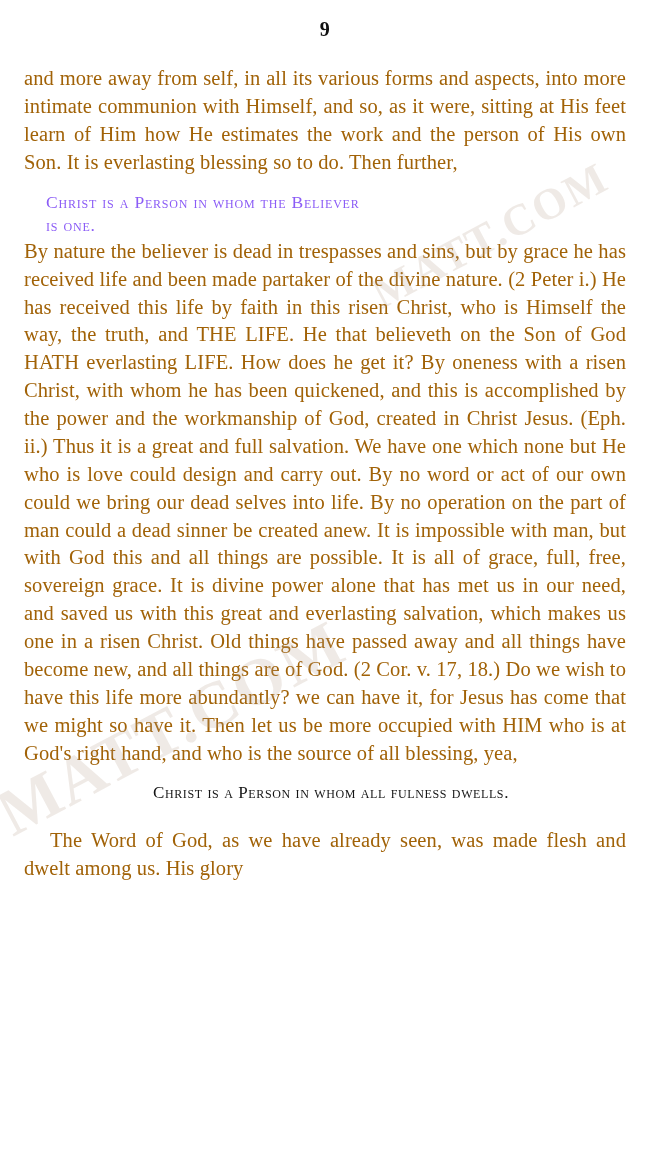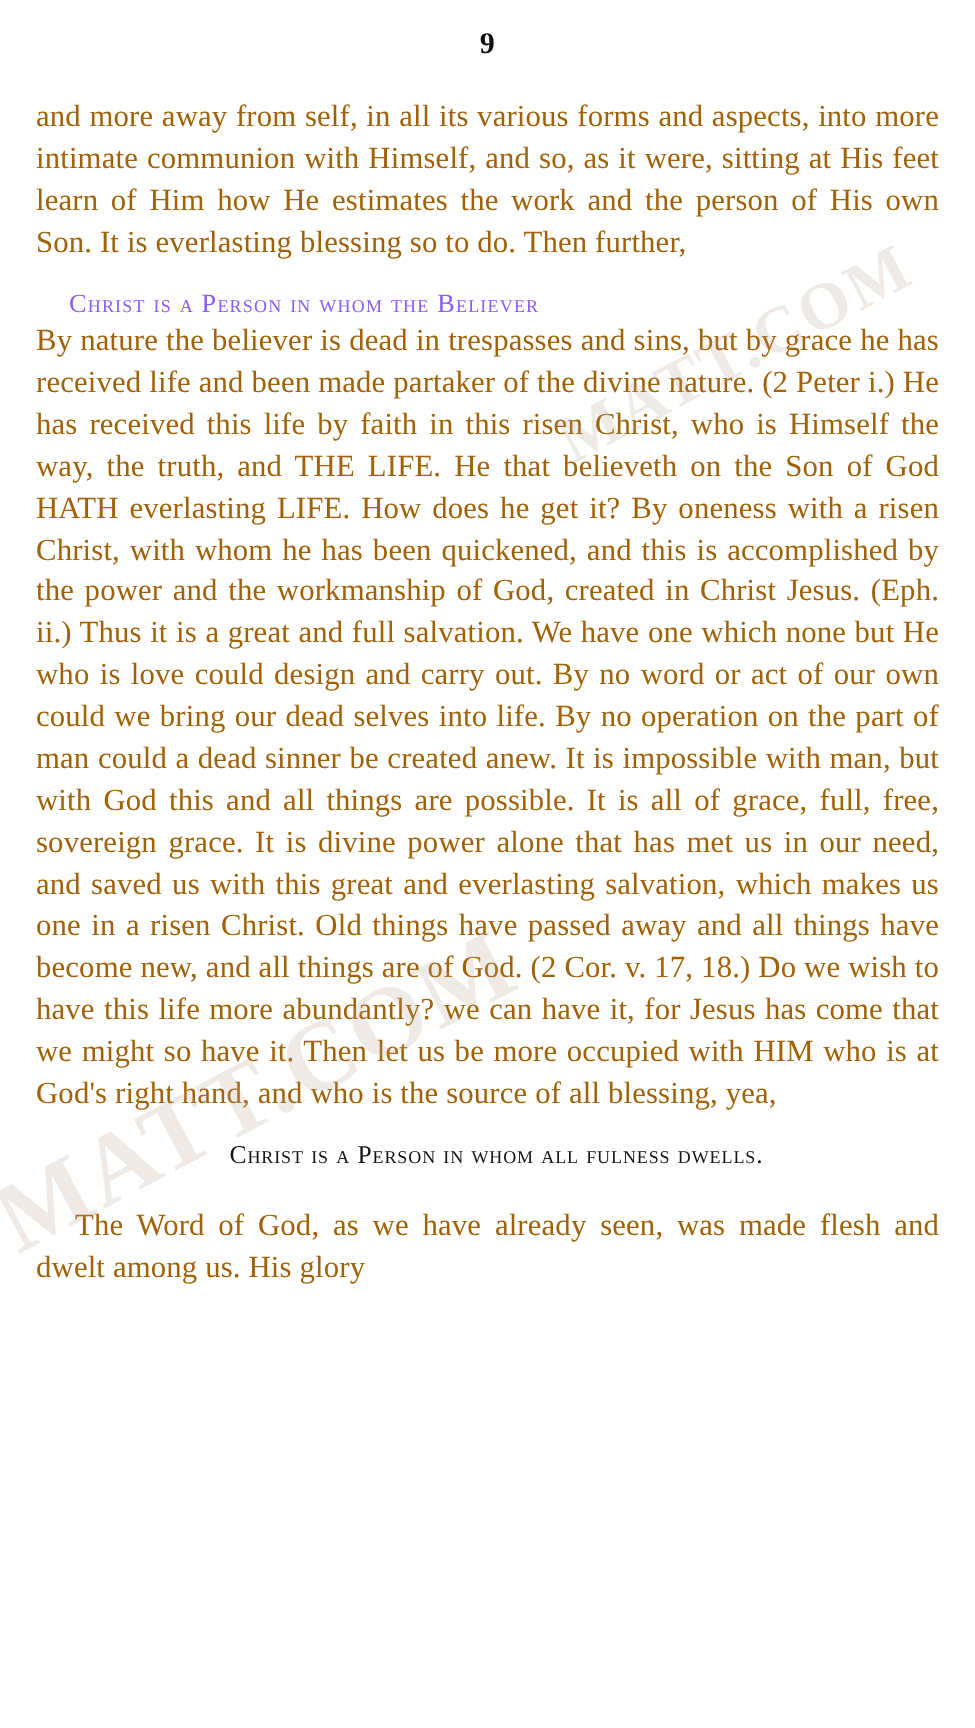--- a/index.html
+++ b/index.html
@@ -106,20 +106,21 @@
 <body>
 
 <div class="page">
 
   <div class="page-number">9</div>
 
   <p class="body-text first">and more away from self, in all its various forms and aspects, into more intimate communion with Himself, and so, as it were, sitting at His feet learn of Him how He estimates the work and the person of His own Son.   It is everlasting blessing so to do.   Then further,</p>
 
   <div class="heading">
     <span>Christ is a Person in whom the Believer</span>
+    <span class="line2">is one.</span>
   </div>
 
   <p class="body-text">By nature the believer is dead in trespasses and sins, but by grace he has received life and been made partaker of the divine nature. (2 Peter i.)   He has received this life by faith in this risen Christ, who is Himself the way, the truth, and THE LIFE.   He that believeth on the Son of God HATH everlasting LIFE.   How does he get it?  By oneness with a risen Christ, with whom he has been quickened, and this is accomplished by the power and the workmanship of God, created in Christ Jesus. (Eph. ii.) Thus it is a great and full salvation.   We have one which none but He who is love could design and carry out.   By no word or act of our own could we bring our dead selves into life.   By no operation on the part of man could a dead sinner be created anew.   It is impossible with man, but with God this and all things are possible.   It is all of grace, full, free, sovereign grace.   It is divine power alone that has met us in our need, and saved us with this great and everlasting salvation, which makes us one in a risen Christ.   Old things have passed away and all things have become new, and all things are of God. (2 Cor. v. 17, 18.)   Do we wish to have this life more abundantly? we can have it, for Jesus has come that we might so have it.   Then let us be more occupied with HIM who is at God's right hand, and who is the source of all blessing, yea,</p>
 
   <div class="heading-inline">Christ is a Person in whom all fulness dwells.</div>
 
   <p class="body-text para-indent last-para">The Word of God, as we have already seen, was made flesh and dwelt among us.   His glory</p>
 
 </div>
 

